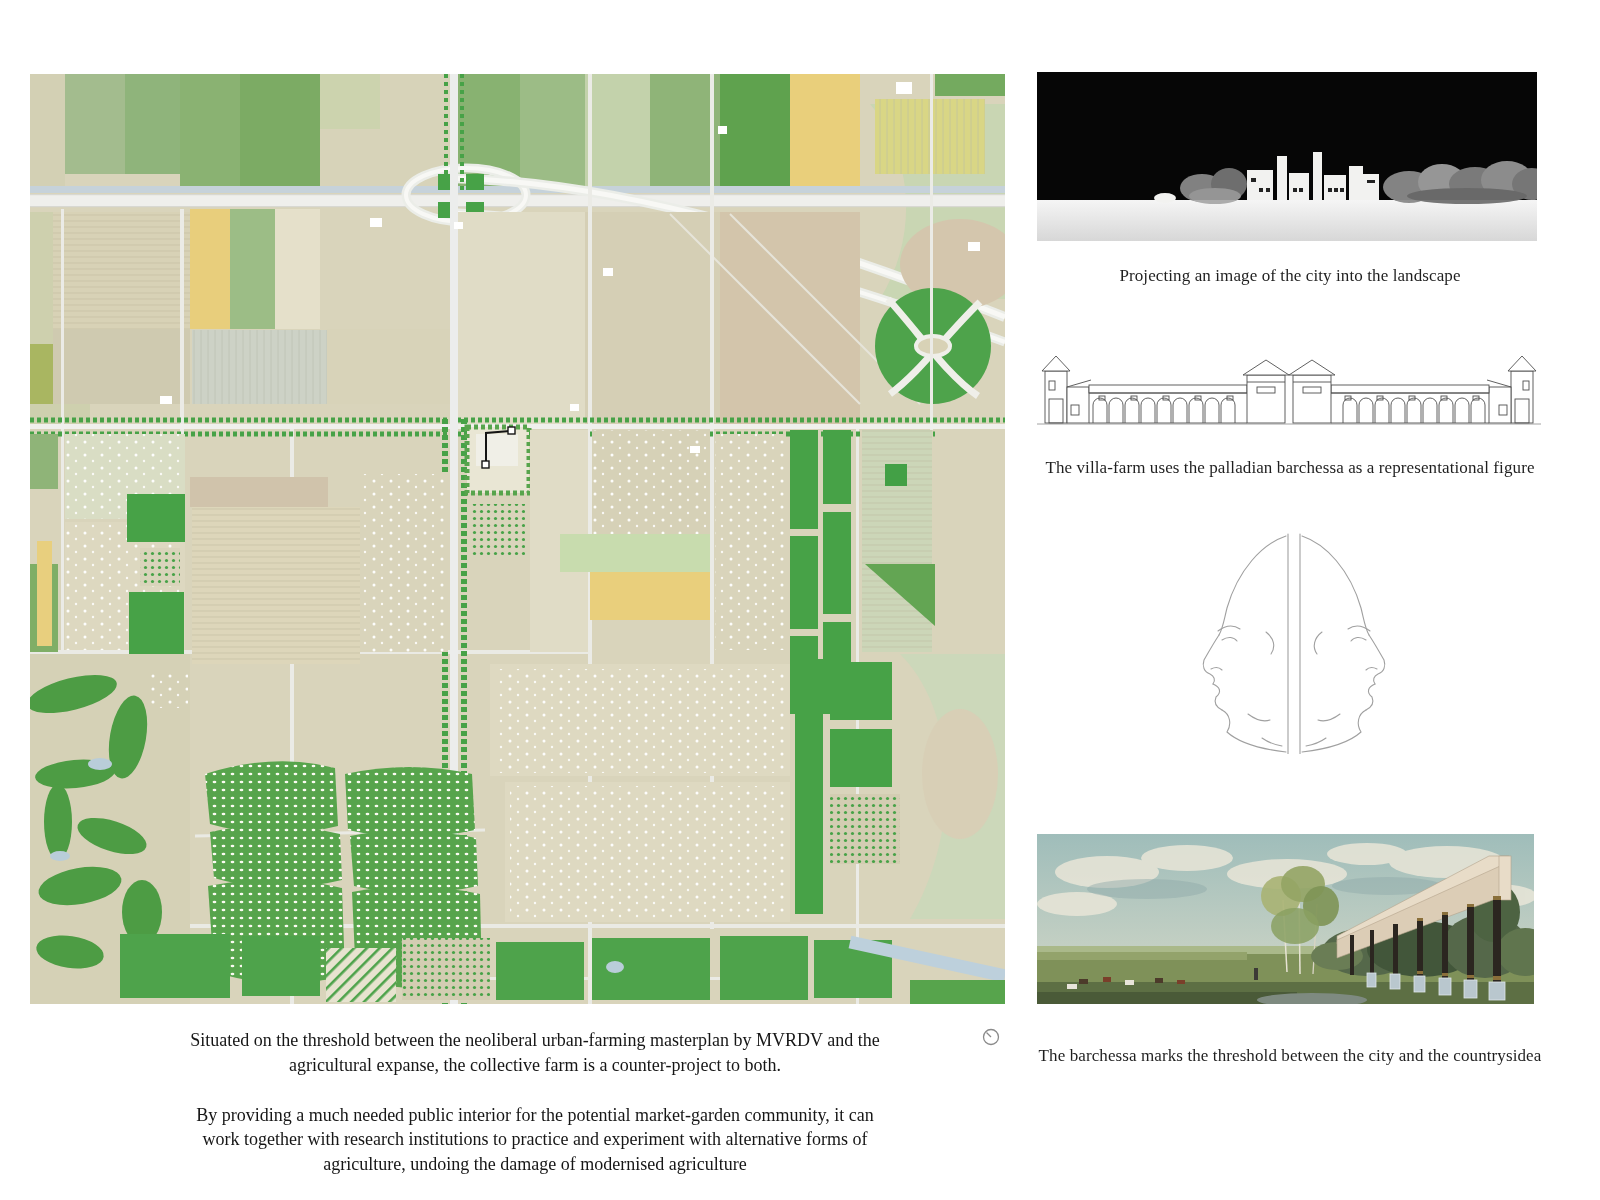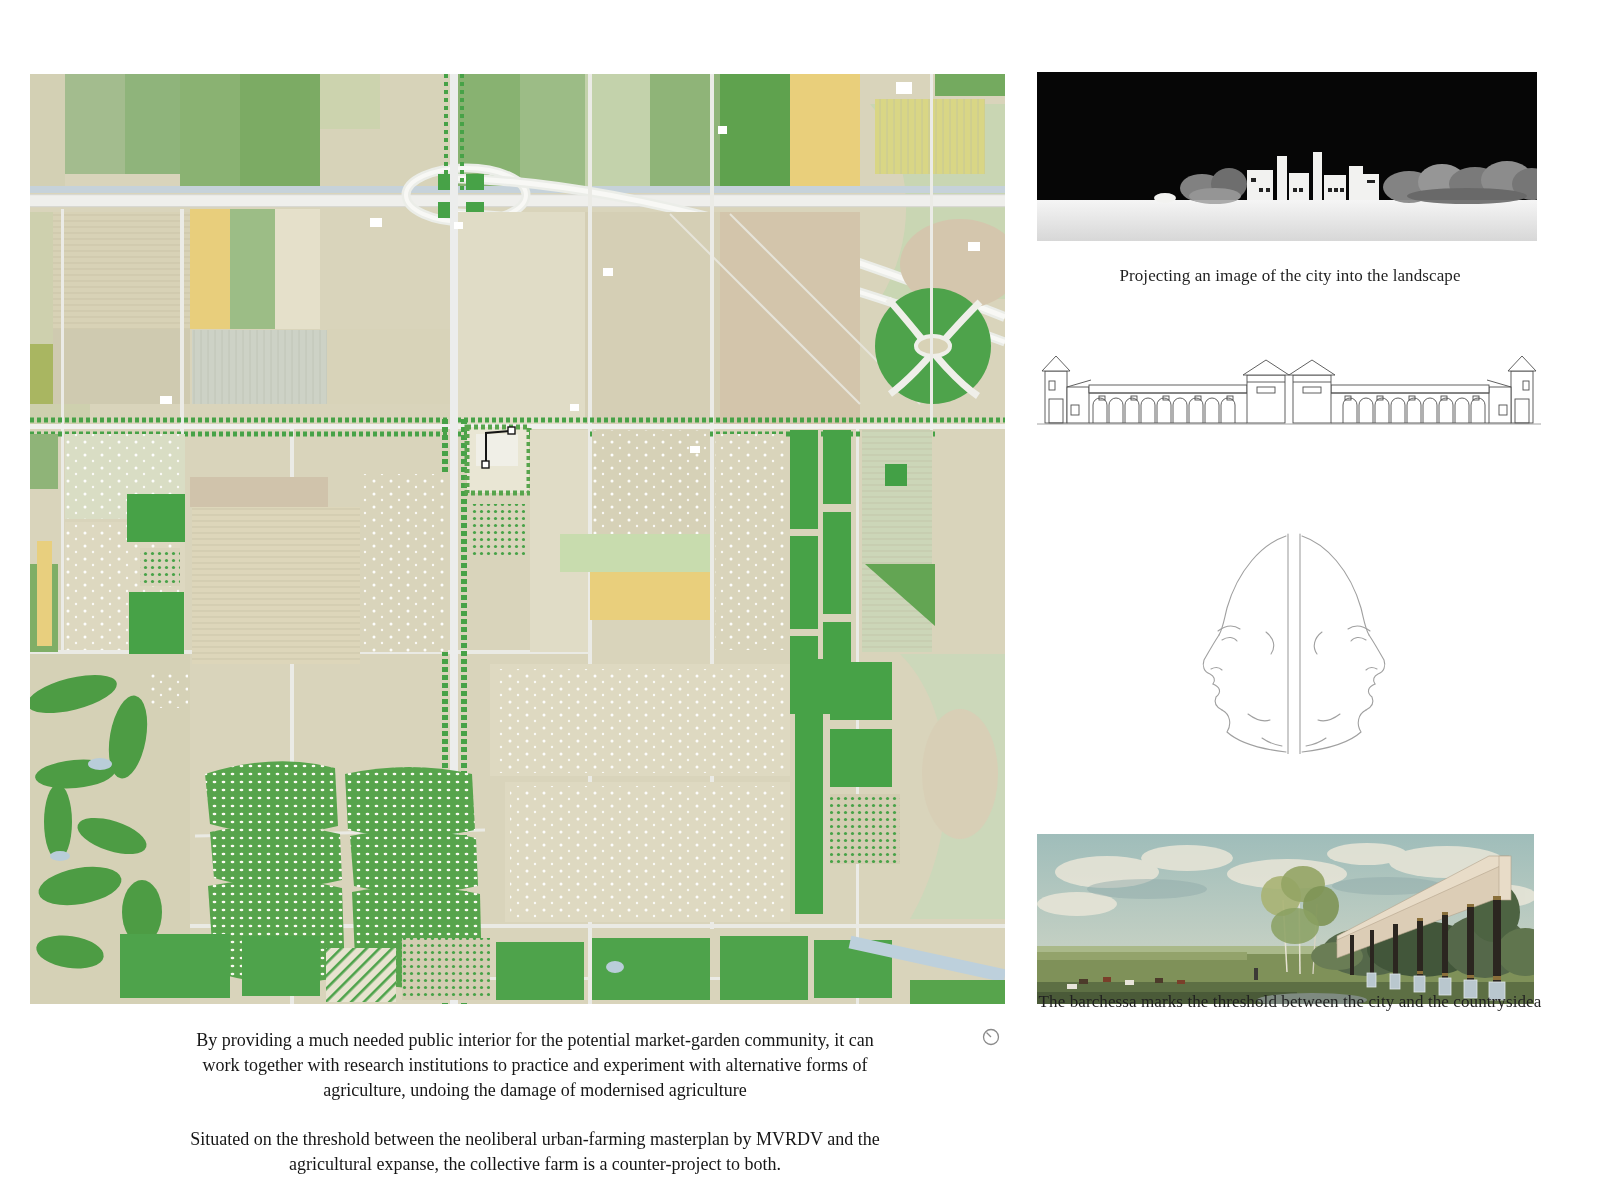--- a/index.html
+++ b/index.html
@@ -320,20 +320,21 @@
         <rect x="214" y="28" width="38" height="48"></rect>
         <path d="M210,28 L233,13 L256,28 Z"></path>
         <line x1="214" y1="35" x2="252" y2="35" fill="none"></line>
         <rect x="224" y="40" width="18" height="6" fill="none"></rect>
       </g>
       <use href="#elevHalf" transform="translate(512,0) scale(-1,1)"></use>
       <line x1="4" y1="77" x2="508" y2="77" stroke="#8a8a8a" stroke-width="0.8"></line>
     </svg>
   </div>
 
+  <div class="abs caption" style="left:1020px;top:414px;width:540px;">The villa-farm uses the palladian barchessa as a representational figure</div>
 
   <div class="abs imgbox" style="left:1178px;top:470px;width:232px;height:240px;">
     <svg width="232" height="240" viewBox="0 0 232 240">
       <g stroke="#a0a0a0" stroke-width="1.1" fill="none" stroke-linecap="round">
         <g id="faceL">
           <line x1="110" y1="20" x2="110" y2="240"></line>
           <path d="M108,22 C84,30 60,56 49,94 C46,106 45,114 41,121"></path>
           <path d="M41,121 C37,127 30,139 26,146 C24,152 26,158 32,160 C36,162 38,166 35,170"></path>
           <path d="M35,170 C42,173 44,178 38,183 C36,188 38,193 44,196"></path>
           <path d="M44,196 C52,200 54,210 49,218 C60,228 82,235 108,238"></path>
@@ -443,20 +444,20 @@
     </svg>
   </div>
 
   <div class="abs" style="left:982px;top:984px;width:18px;height:18px;">
     <svg width="18" height="18" viewBox="0 0 18 18">
       <circle cx="9" cy="9" r="7.5" fill="none" stroke="#8a8a8a" stroke-width="1.3"></circle>
       <line x1="9" y1="9" x2="4.5" y2="4.5" stroke="#8a8a8a" stroke-width="1.3"></line>
     </svg>
   </div>
 
-  <div class="abs caption" style="left:1020px;top:948px;width:540px;">The barchessa marks the threshold between the city and the countrysidea</div>
+  <div class="abs caption" style="left:1020px;top:1002px;width:540px;">The barchessa marks the threshold between the city and the countrysidea</div>
 
   <div class="abs bodytext" style="left:190px;top:984px;width:690px;">
+    <p>Situated on the threshold between the neoliberal urban-farming masterplan by MVRDV and the agricultural expanse, the collective farm is a counter-project to both.</p>
     <p>By providing a much needed public interior for the potential market-garden community, it can work together with research institutions to practice and experiment with alternative forms of agriculture, undoing the damage of modernised agriculture</p>
-    <p>Situated on the threshold between the neoliberal urban-farming masterplan by MVRDV and the agricultural expanse, the collective farm is a counter-project to both.</p>
   </div>
 
 </div>
 
 </body></html>

